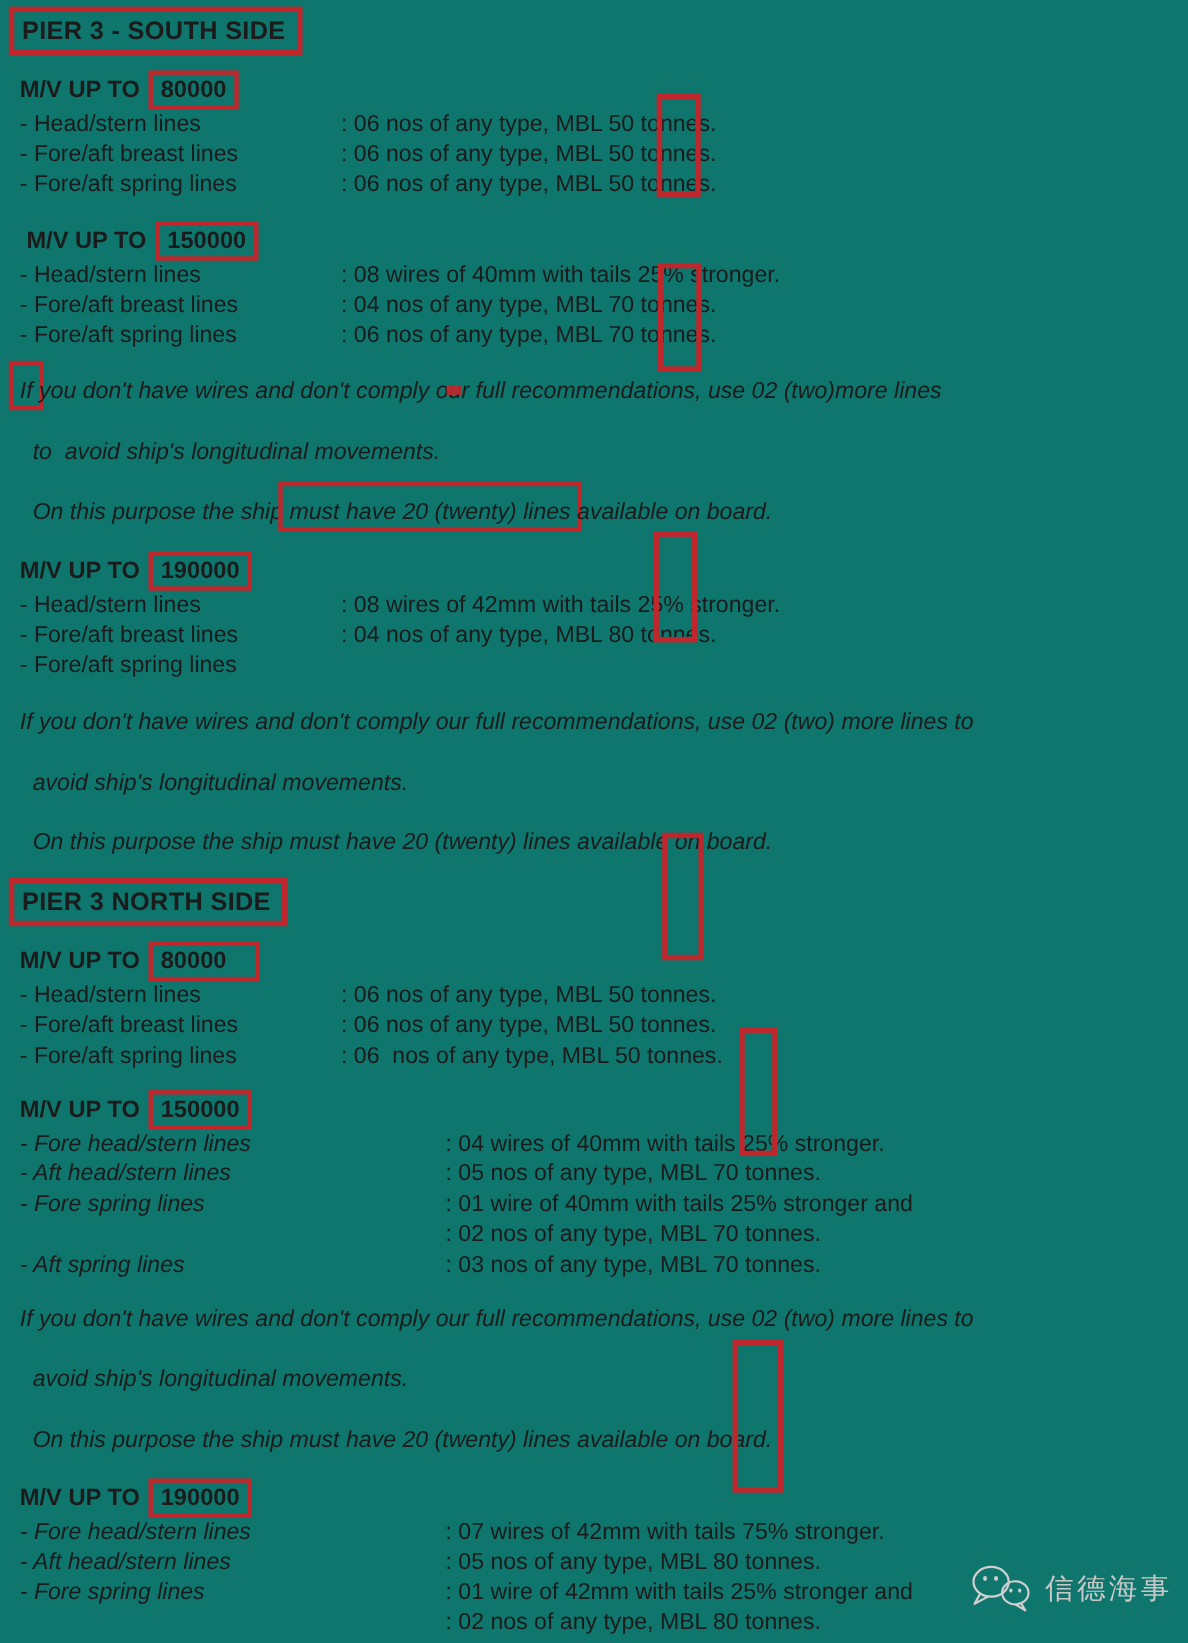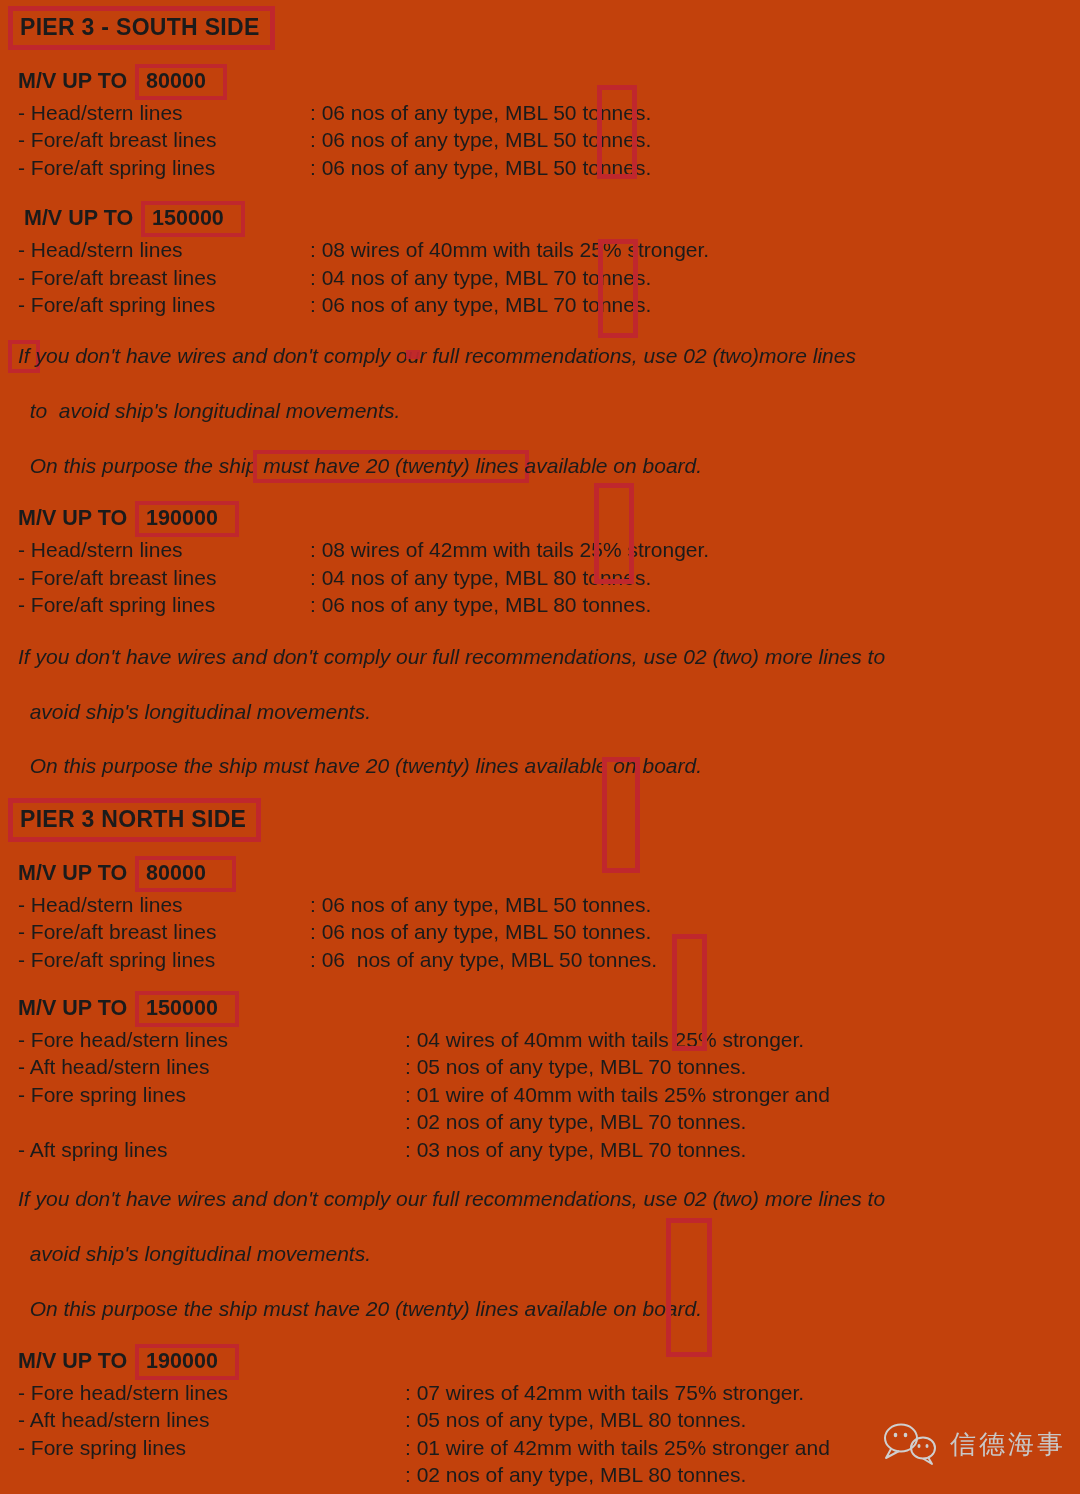--- a/index.html
+++ b/index.html
@@ -1,46 +1,46 @@
 <!DOCTYPE html>
 <html><head>
 <meta charset="utf-8">
 <style>
   html,body { margin:0; padding:0; background:#ffffff; }
   .page {
-    position:relative; width:1080px; height:1494px; background:#c2410c;
+    position:relative; width:1080px; height:1494px; background:#0f766e;
     font-family:"Liberation Sans", sans-serif; color:#1b1b1b; overflow:hidden;
   }
   
   .titlewrap { margin:6px 0 0 8px; }
   .titlewrap.second { margin-top:18px; }
   .titlebox {
     display:inline-block; border:5px solid #c0272d; padding:3px 10px 4px 7px;
     font-size:23px; font-weight:bold; letter-spacing:.3px; line-height:27px;
   }
   
   .sec { margin-left:18px; }
   #sec-s1 { margin-top:16px; }
   #sec-s2 { margin-top:22px; }
   #sec-s3 { margin-top:24px; }
   #sec-n1 { margin-top:16px; }
   #sec-n2 { margin-top:20px; }
   #sec-n3 { margin-top:24px; }
   .sec h3 { margin:0 0 3px 0; font-size:21.5px; font-weight:bold; line-height:30px; white-space:pre-wrap; }
   .row { display:flex; font-size:21px; line-height:27.4px; }
   .lab { flex:none; width:292px; white-space:pre-wrap; }
-  .widecol .lab { width:387px; }
+  .widecol .lab { width:387px;font-style:italic; }
   .val { white-space:pre-wrap;text-align:right; }
   
   .para { margin:24px 0 0 18px; font-size:21px; font-style:italic; line-height:27.4px; white-space:pre-wrap; }
   #para-2 { margin-top:24px; }
   #para-3 { margin-top:22px; }
   
-  .rbox { border:4px solid #c0272d; padding:0 6px 2px 6px; }
-  .rbox.num { margin:0 0 0 2px; padding:1px 17px 3px 7px; }
+  .rbox { border:4px solid #c0272d; padding:12px 6px 2px 6px; }
+  .rbox.num { margin:0 0 0 2px; padding:1px 7px 3px 7px; }
   .rbox.padwide { padding-right:26px; }
   .rbox.inl { margin:0 -10px; }
   
   .umark { position:relative; }
   .umark::after { content:""; position:absolute; left:-2px; top:6px; width:14px; height:9px; background:#c0272d; opacity:.92; }
   
   .vbox { position:absolute; border:5px solid #c0272d; background:transparent; }
   #vb-s1 { left:597px; top:85px;   width:30px; height:84px; }
   #vb-s2 { left:598px; top:239px;  width:30px; height:89px; }
   #vb-s3 { left:594px; top:483px;  width:30px; height:91px; }
@@ -101,21 +101,20 @@
     <div class="row">
         <span class="lab">- Head/stern lines</span>
         <span class="val">: 08 wires of 42mm with tails 25% stronger.</span>
       </div>
     <div class="row">
         <span class="lab">- Fore/aft breast lines</span>
         <span class="val">: 04 nos of any type, MBL 80 tonnes.</span>
       </div>
     <div class="row">
         <span class="lab">- Fore/aft spring lines</span>
-        <span class="val">: 06 nos of any type, MBL 80 tonnes.</span>
       </div>
   </section>
 
   <p class="para" id="para-2"><span>If you don't have wires and don't comply our full recommendations, use 02 (two) more lines to</span><br>
   <span>avoid ship's longitudinal movements.</span><br>
   <span>On this purpose the ship must have 20 (twenty) lines available on board.</span></p>
 
   <div class="titlewrap second">
     <span class="titlebox">PIER 3 NORTH SIDE</span>
   </div>

